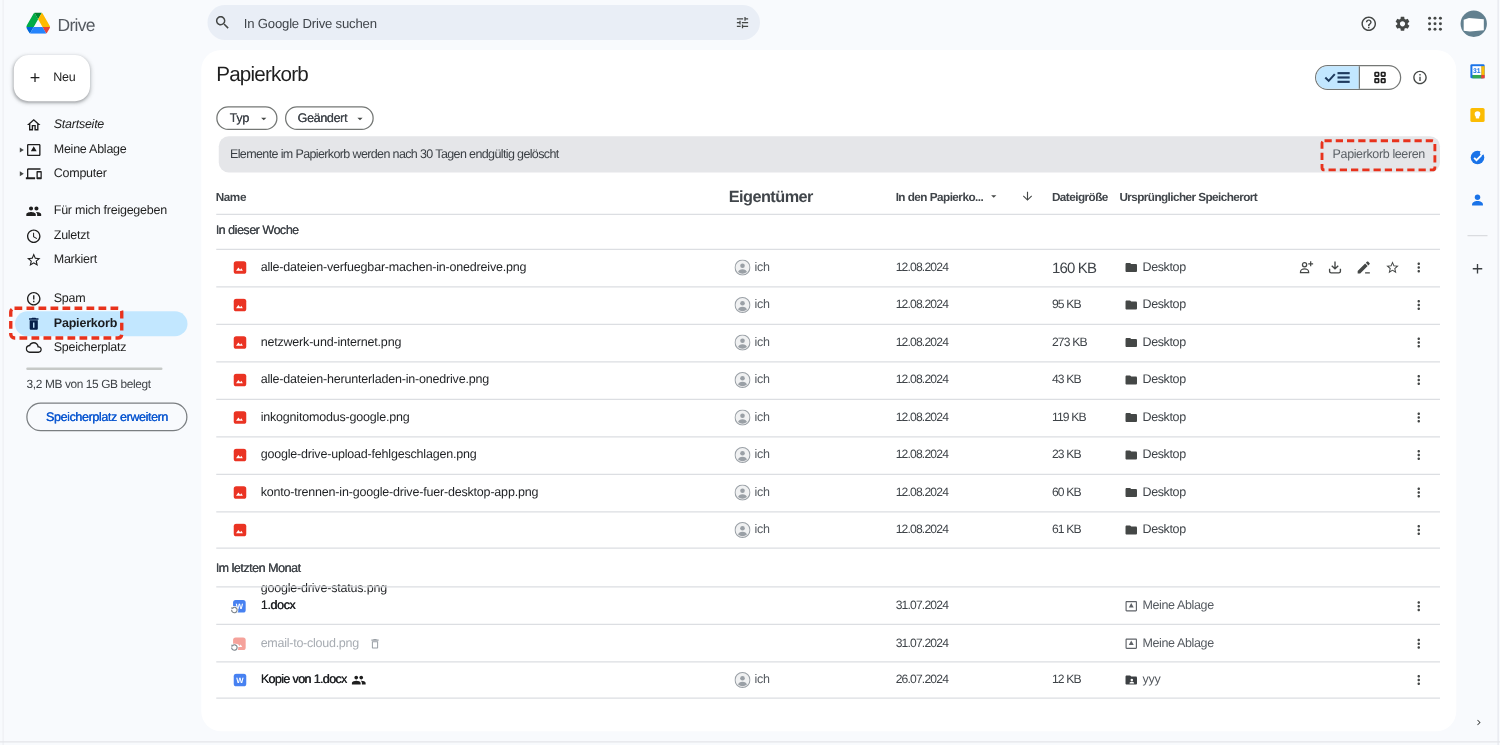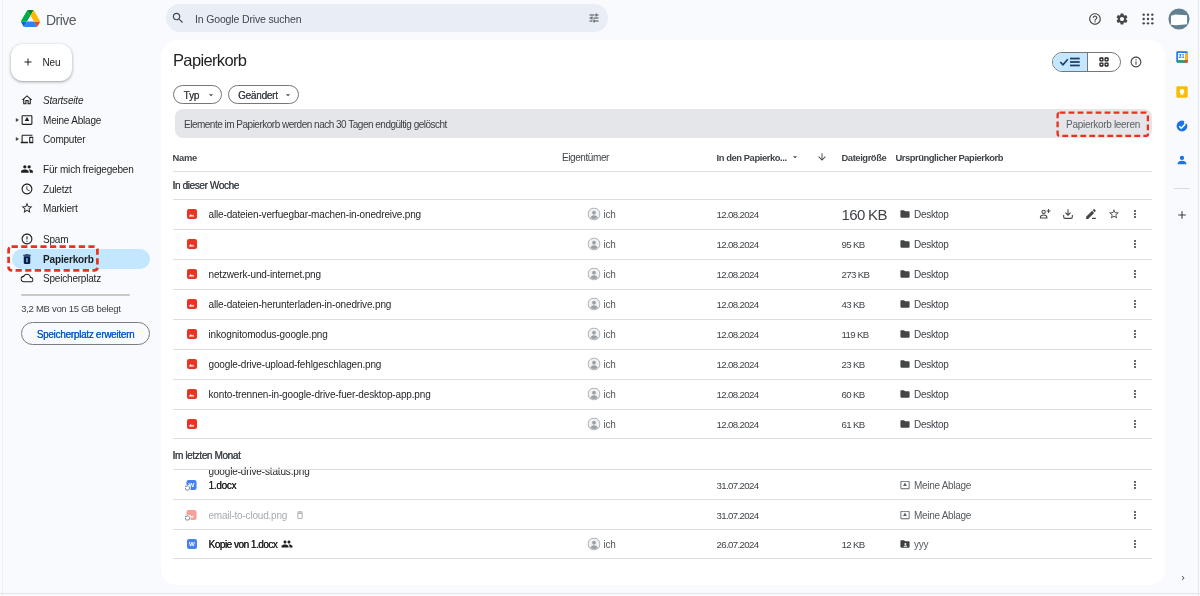--- a/index.html
+++ b/index.html
@@ -135,46 +135,46 @@
 <div style="position:absolute;left:287.6px;top:95px;transform:translate(-50%,-50%);line-height:0"><svg width="10" height="10" viewBox="0 0 24 24">
       <path fill="#444746" d="M7 10l5 5 5-5z"></path>
     </svg></div>
 <div style="position:absolute;left:175px;top:109px;width:977px;height:28.5px;background:#e5e6e9;border-radius:8px"></div>
 <div style="position:absolute;left:184px;top:123.5px;transform:translateY(-50%);font-size:10px;color:#3a3f44;letter-spacing:-0.5px;font-weight:normal;white-space:nowrap;">Elemente im Papierkorb werden nach 30 Tagen endgültig gelöscht</div>
 <div style="position:absolute;left:1103px;top:124.3px;transform:translateY(-50%);font-size:10px;color:#5c6166;letter-spacing:-0.3px;font-weight:normal;white-space:nowrap;transform:translate(-50%,-50%);left:1103px">Papierkorb leeren</div>
 <svg style="position:absolute;left:1055px;top:110px" width="96" height="29" viewBox="0 0 96 29">
 <rect x="2.6" y="2.6" width="90.3" height="23.3" rx="2" fill="none" stroke="#e8321c" stroke-width="2.3" stroke-dasharray="5.8 3.2"></rect>
   </svg>
 <div style="position:absolute;left:172.5px;top:157px;transform:translateY(-50%);font-size:9.4px;color:#40454a;letter-spacing:-0.3px;font-weight:bold;white-space:nowrap;">Name</div>
-<div style="position:absolute;left:562px;top:157px;transform:translateY(-50%);font-size:10px;color:#40454a;letter-spacing:-0.42px;font-weight:normal;white-space:nowrap;">Eigentümer</div>
+<div style="position:absolute;left:583px;top:157px;transform:translateY(-50%);font-size:13px;color:#40454a;letter-spacing:-0.42px;font-weight:bold;white-space:nowrap;">Eigentümer</div>
 <div style="position:absolute;left:716.5px;top:157px;transform:translateY(-50%);font-size:9.4px;color:#40454a;letter-spacing:-0.42px;font-weight:bold;white-space:nowrap;">In den Papierko...</div>
 <div style="position:absolute;left:795px;top:157.3px;transform:translate(-50%,-50%);line-height:0"><svg width="10" height="10" viewBox="0 0 24 24">
       <path fill="#444746" d="M7 10l5 5 5-5z"></path>
     </svg></div>
 <div style="position:absolute;left:821.5px;top:157px;transform:translate(-50%,-50%);line-height:0"><svg style="" width="11" height="11" viewBox="0 0 24 24">
       <path fill="#444746" d="M20 12l-1.41-1.41L13 16.17V4h-2v12.17l-5.58-5.59L4 12l8 8 8-8z"></path>
     </svg></div>
 <div style="position:absolute;left:841.5px;top:157px;transform:translateY(-50%);font-size:9.4px;color:#40454a;letter-spacing:-0.42px;font-weight:bold;white-space:nowrap;">Dateigröße</div>
-<div style="position:absolute;left:895.5px;top:157px;transform:translateY(-50%);font-size:9.4px;color:#40454a;letter-spacing:-0.45px;font-weight:bold;white-space:nowrap;">Ursprünglicher Papierkorb</div>
+<div style="position:absolute;left:895.5px;top:157px;transform:translateY(-50%);font-size:9.4px;color:#40454a;letter-spacing:-0.45px;font-weight:bold;white-space:nowrap;">Ursprünglicher Speicherort</div>
 <div style="position:absolute;left:172.5px;top:171px;width:979.5px;height:1px;background:#dcdee2"></div>
 <div style="position:absolute;left:172.5px;top:184.5px;transform:translateY(-50%);font-size:10px;color:#40454a;letter-spacing:-0.38px;font-weight:normal;white-space:nowrap;text-shadow:0.2px 0 0 #40454a">In dieser Woche</div>
 <div style="position:absolute;left:172.5px;top:198.8px;width:979.5px;height:30px;border-top:1px solid #dcdee2;">
     <div style="position:absolute;left:19px;top:50%;transform:translate(-50%,-50%);line-height:0"><svg width="11" height="11" viewBox="0 0 24 24" style="opacity:1">
 <rect x="1" y="1" width="22" height="22" rx="4.5" fill="#ea3323"></rect>
 <path fill="#fff" d="M5 17.5l4.2-5.6 3 4 2.1-2.8 2.7 4.4z"></path>
       </svg></div>
     <div style="position:absolute;left:36px;top:50%;transform:translateY(-50%);font-size:10px;color:#1f2124;letter-spacing:-0.15px;font-weight:normal;white-space:nowrap;">alle-dateien-verfuegbar-machen-in-onedreive.png</div>
     <div style="position:absolute;left:421px;top:50%;transform:translate(-50%,-50%);line-height:0"><svg width="13" height="13" viewBox="0 0 24 24">
 <circle cx="12" cy="12" r="11" fill="#f0f1f2" stroke="#9aa0a6" stroke-width="1.6"></circle>
 <circle cx="12" cy="9.5" r="3.4" fill="#9aa0a6"></circle>
 <path fill="#9aa0a6" d="M12 14.5c-3.3 0-6 1.9-6.6 4.2a11 11 0 0 0 13.2 0c-.6-2.3-3.3-4.2-6.6-4.2z"></path>
       </svg></div>
     <div style="position:absolute;left:431px;top:50%;transform:translateY(-50%);font-size:10px;color:#555a60;letter-spacing:-0.2px;font-weight:normal;white-space:nowrap;">ich</div>
     <div style="position:absolute;left:544px;top:50%;transform:translateY(-50%);font-size:9.7px;color:#3f4449;letter-spacing:-0.65px;font-weight:normal;white-space:nowrap;">12.08.2024</div>
-    <div style="position:absolute;left:669px;top:50%;transform:translateY(-50%);font-size:15px;color:#3f4449;letter-spacing:-0.65px;font-weight:normal;white-space:nowrap;">160 KB</div>
+    <div style="position:absolute;left:669px;top:50%;transform:translateY(-50%);font-size:12px;color:#3f4449;letter-spacing:-0.65px;font-weight:normal;white-space:nowrap;">160 KB</div>
     <div style="position:absolute;left:732px;top:50%;transform:translate(-50%,-50%);line-height:0"><svg style="" width="11" height="11" viewBox="0 0 24 24">
         <path fill="#444746" d="M10 4H4c-1.1 0-1.99.9-1.99 2L2 18c0 1.1.9 2 2 2h16c1.1 0 2-.9 2-2V8c0-1.1-.9-2-2-2h-8l-2-2z"></path>
       </svg></div>
     <div style="position:absolute;left:741.5px;top:50%;transform:translateY(-50%);font-size:10px;color:#3f4449;letter-spacing:-0.3px;font-weight:normal;white-space:nowrap;">Desktop</div>
     <div style="position:absolute;left:872px;top:50%;transform:translate(-50%,-50%);line-height:0"><svg width="13" height="13" viewBox="0 0 24 24">
         <g fill="none" stroke="#444746" stroke-width="1.9">
           <circle cx="9.5" cy="8" r="3.1"></circle>
           <path d="M3.5 19.5v-1c0-2.5 2.7-4.5 6-4.5s6 2 6 4.5v1z"></path>
         </g>
         <path fill="#444746" d="M18.5 5.5h2v3h3v2h-3v3h-2v-3h-3v-2h3z" transform="translate(1,-2) scale(0.9)"></path>

